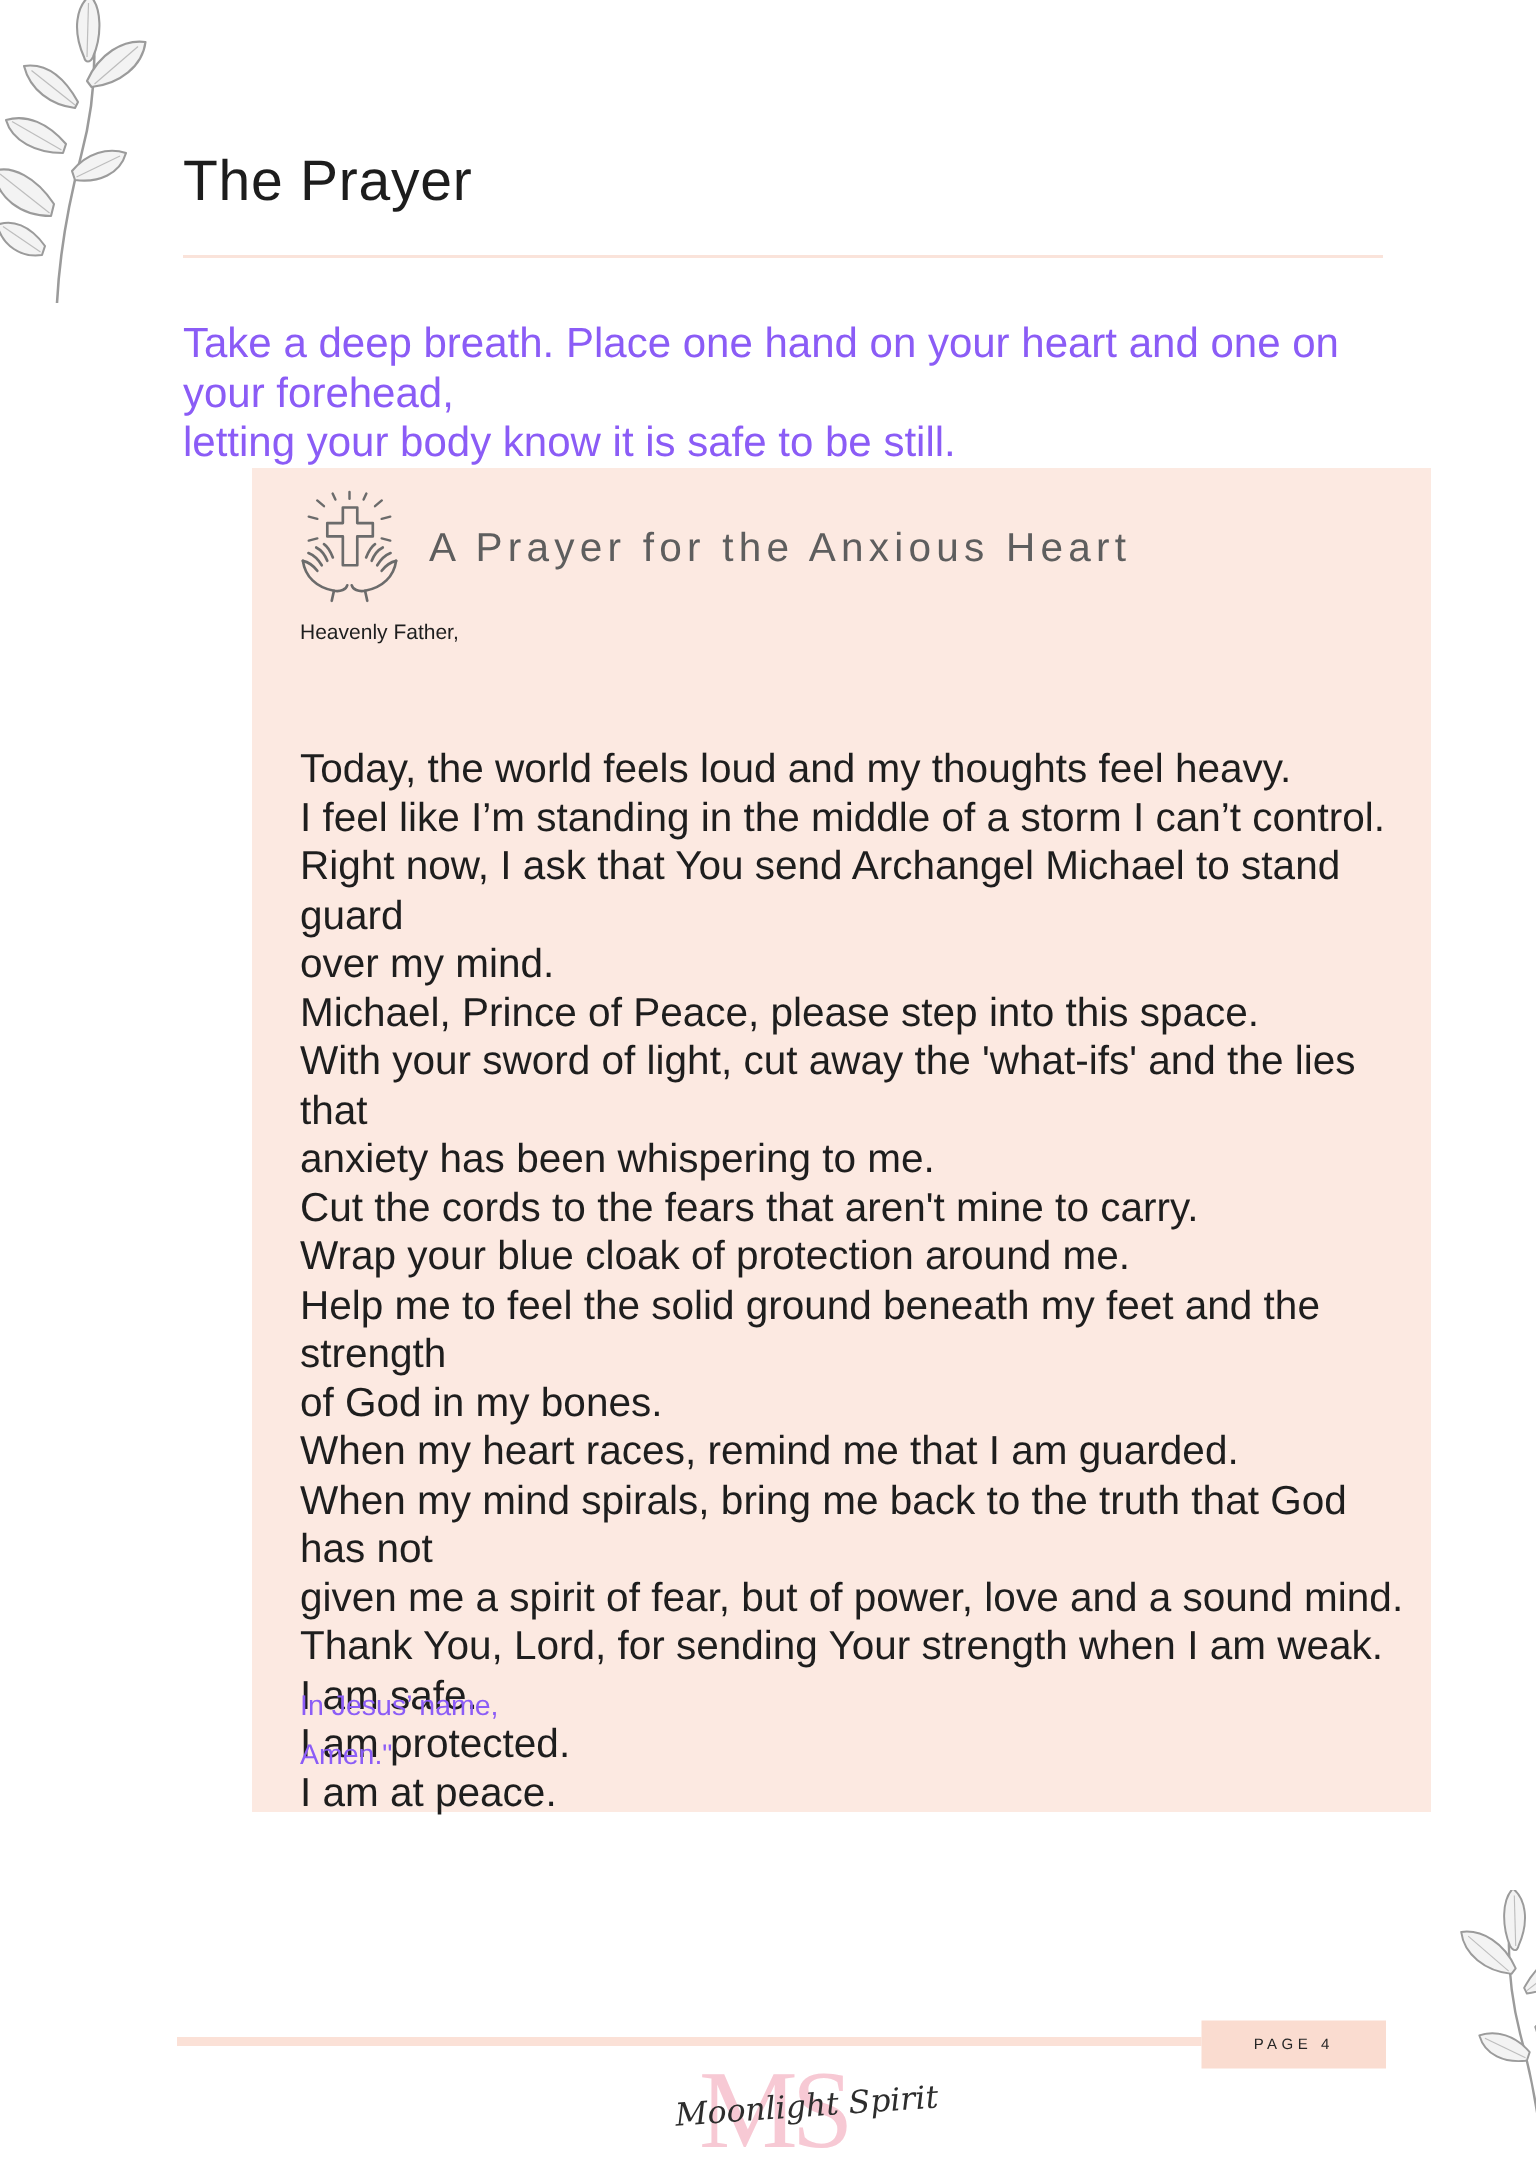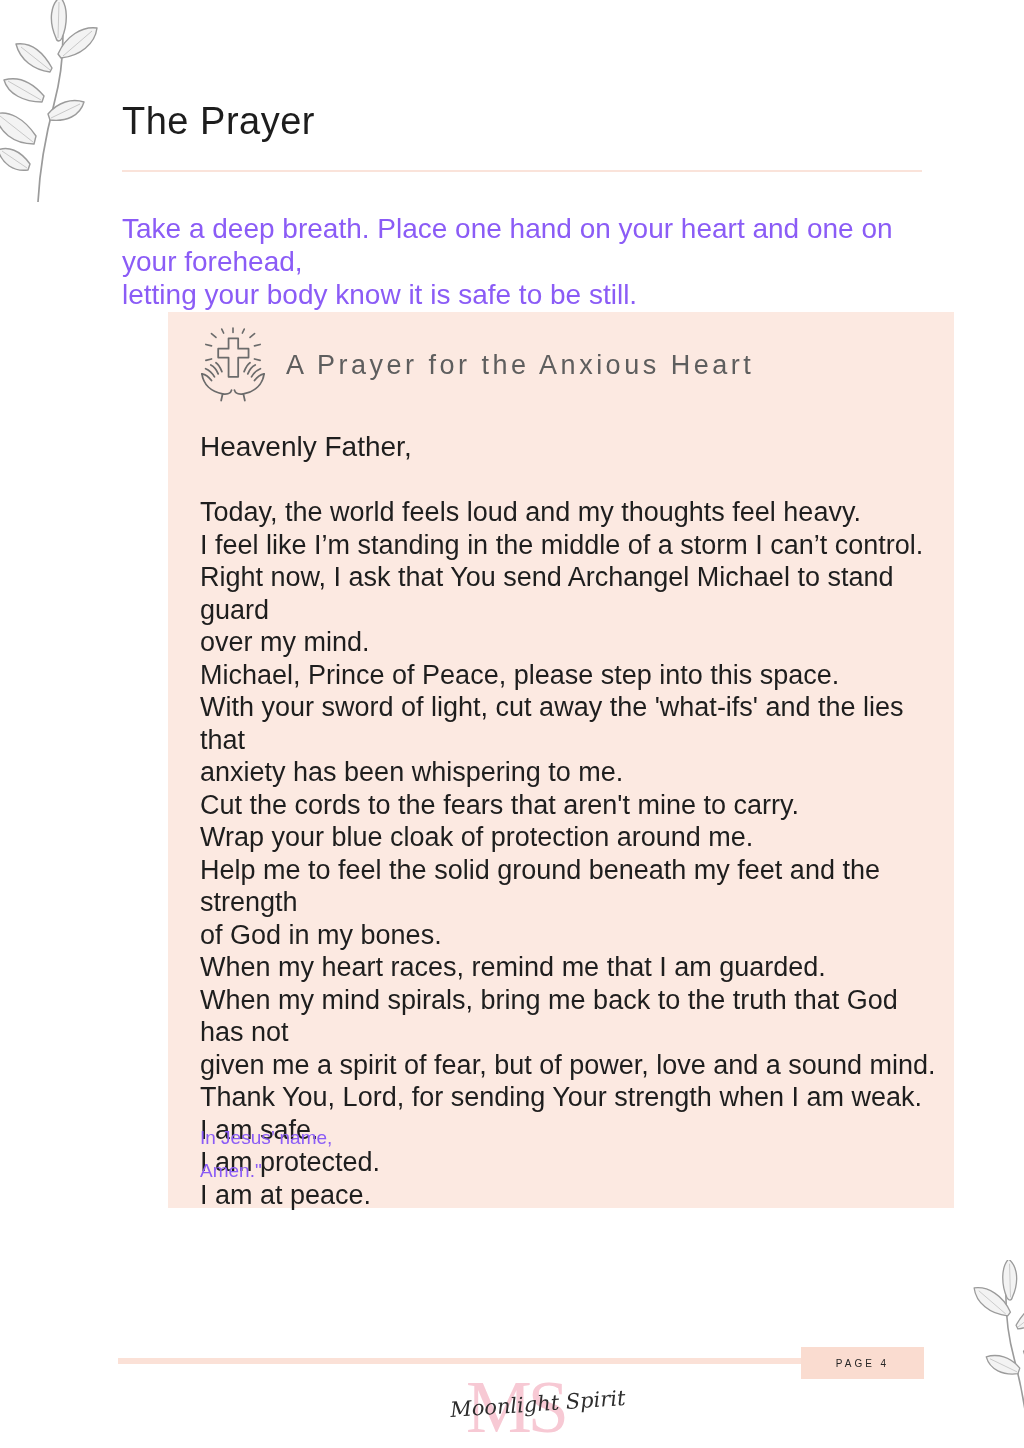--- a/index.html
+++ b/index.html
@@ -32,22 +32,22 @@
   .card-header {
     position:absolute; left:28px; top:14px; height:78px;
     display:flex; align-items:center;
   }
   .card-icon { width:74px; height:78px; flex:0 0 auto; }
   .card-heading {
     margin-left:16px; font-size:27px; color:#5e5e5e; letter-spacing:3.5px;
     white-space:nowrap;
   }
   .greeting {
-    position:absolute; left:32px; top:119px;
-    font-size:28px; color:#1e1e1e;
+    position:absolute; left:32px; top:101px;
+    font-size:14px; color:#1e1e1e;
   }
   .prayer-body {
     position:absolute; left:32px; top:184px; width:740px;
     font-size:27px; line-height:32.5px; color:#1e1e1e;
   }
   .prayer-closing {
     position:absolute; left:32px; top:810px; width:740px;
     font-size:19px; line-height:32.5px; color:#8b5cf6;
   }
 

